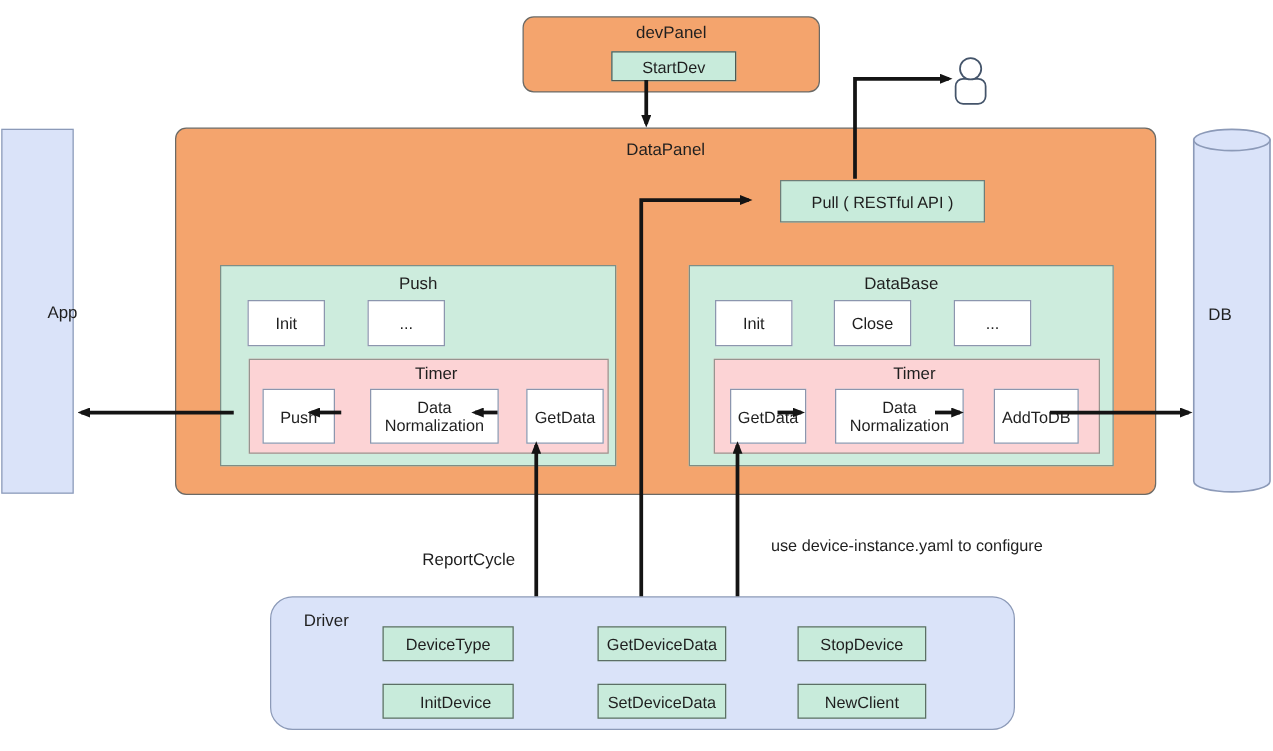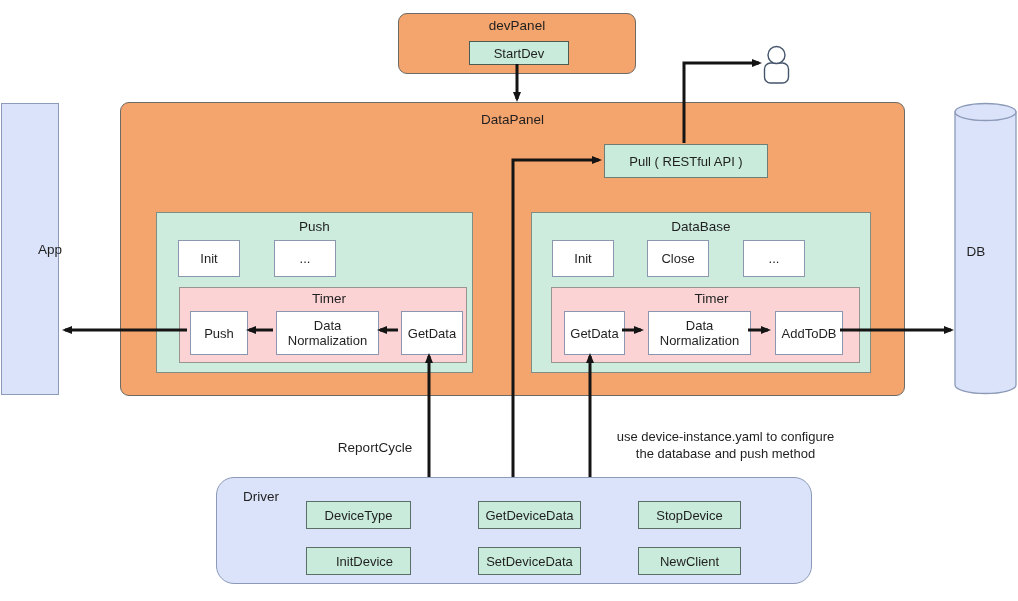--- a/index.html
+++ b/index.html
@@ -1,19 +1,19 @@
 <!DOCTYPE html>
 <html><head>
 <meta charset="utf-8">
 <style>
   html,body{margin:0;padding:0;background:#ffffff;}
   #canvas{position:relative;width:1018px;height:601px;background:#ffffff;overflow:hidden;
           font-family:"Liberation Sans", sans-serif;color:#1f1f1f;}
   .abs{position:absolute;box-sizing:border-box;}
-  .panel-orange{background:#f4a46d;border:1.4px solid #6b6a66;border-radius:9px;}
+  .panel-orange{background:#f4a46d;border:1.4px solid #6b6a66;border-radius:9px;margin-left:20px;}
   .group-mint{background:#cdecdd;border:1.3px solid #7e8e86;}
   .box-pink{background:#fcd3d5;border:1.3px solid #98948f;padding-left:12px;}
   .box-white{background:#ffffff;border:1.3px solid #8c96ae;display:flex;align-items:center;
              justify-content:center;text-align:center;font-size:13px;line-height:15px;}
   .btn-mint{background:#c8ebdb;border:1.3px solid #4c5b54;display:flex;align-items:center;
             justify-content:center;font-size:13px;}
   .box-blue{background:#dae3f9;border:1.3px solid #8c9ab8;}
   .gtitle{text-align:center;font-size:13.5px;padding-top:6px;}
   .note{font-size:13.5px;text-align:center;}
   svg.layer{position:absolute;left:0;top:0;pointer-events:none;}
@@ -75,21 +75,20 @@
     <div class="abs btn-mint" style="left:261px;top:23px;width:103px;height:28px;border-color:#5c6f66;">GetDeviceData</div>
     <div class="abs btn-mint" style="left:421px;top:23px;width:103px;height:28px;border-color:#5c6f66;">StopDevice</div>
     <div class="abs btn-mint" style="left:89px;top:69px;width:105px;height:28px;border-color:#5c6f66;padding-left:12px;">InitDevice</div>
     <div class="abs btn-mint" style="left:261px;top:69px;width:103px;height:28px;border-color:#5c6f66;">SetDeviceData</div>
     <div class="abs btn-mint" style="left:421px;top:69px;width:103px;height:28px;border-color:#5c6f66;">NewClient</div>
   </div>
 
   <div class="abs note" style="left:329px;top:440px;width:92px;">ReportCycle</div>
   <div class="abs note" style="left:598px;top:428px;width:255px;font-size:13px;line-height:17px;">
     <div>use device-instance.yaml to configure</div>
-    <div>the database and push method</div>
   </div>
 
   <svg id="arrow-layer" class="layer" width="1018" height="601" viewBox="0 0 1018 601">
     <defs>
       <marker id="ah" viewBox="0 0 10 8" refX="7" refY="4" markerWidth="10" markerHeight="8" orient="auto" markerUnits="userSpaceOnUse">
         <path d="M0,0 L10,4 L0,8 z" fill="#141414"></path>
       </marker>
     </defs>
     <g fill="none" stroke="#141414" stroke-width="3">
       <path d="M517,64 V99" marker-end="url(#ah)"></path>

